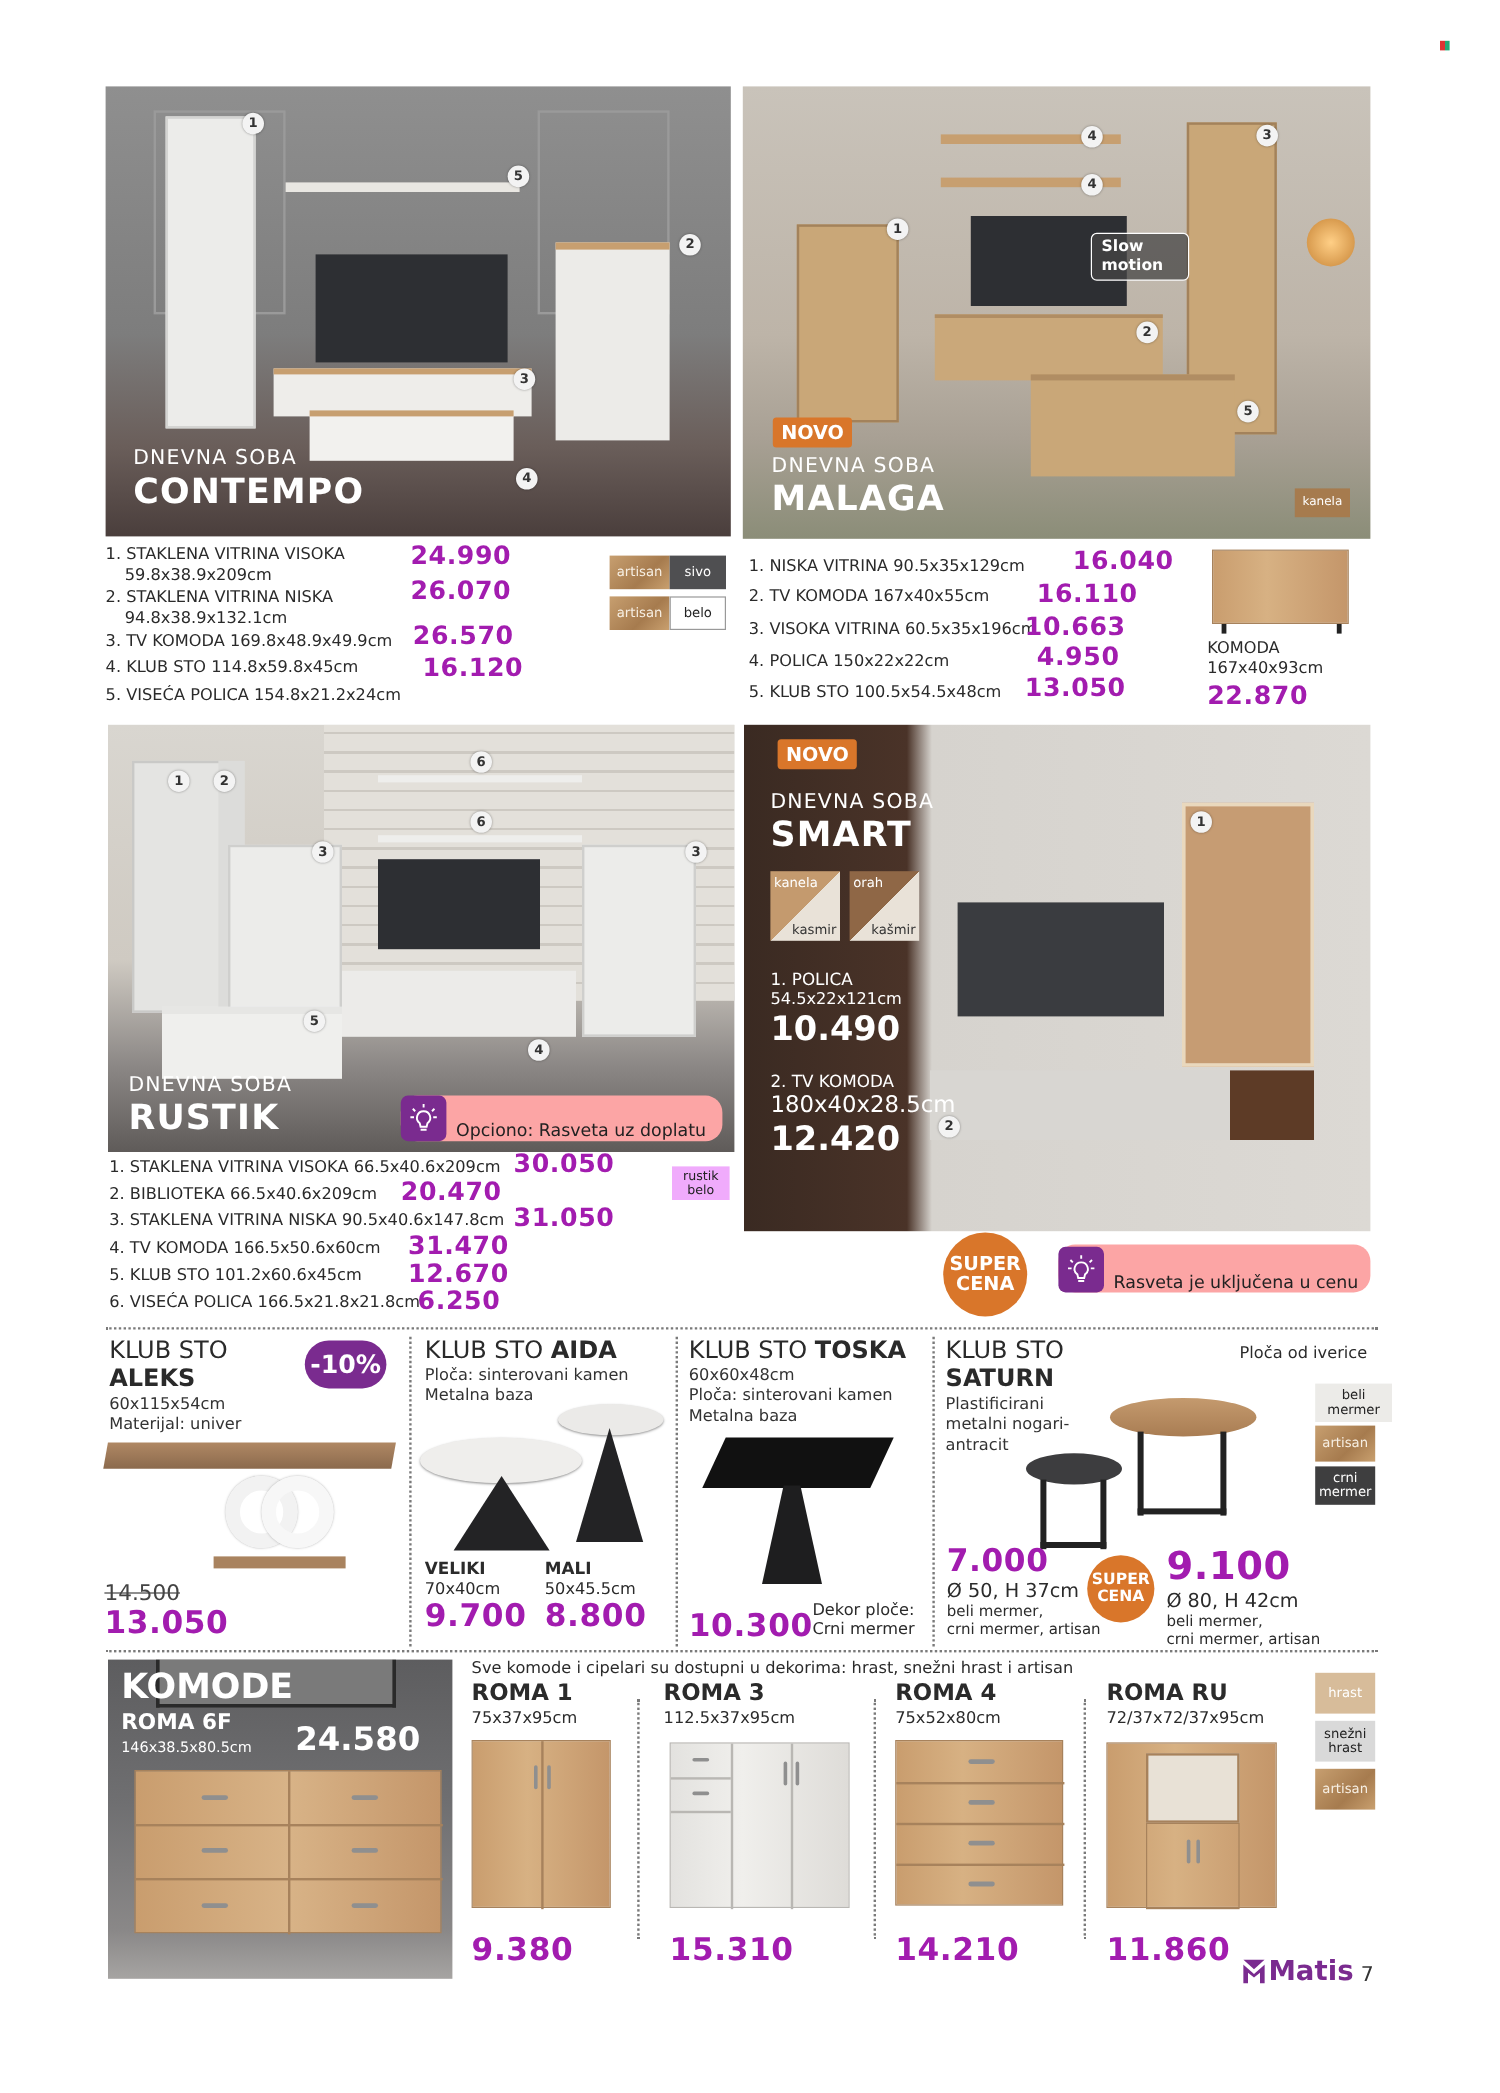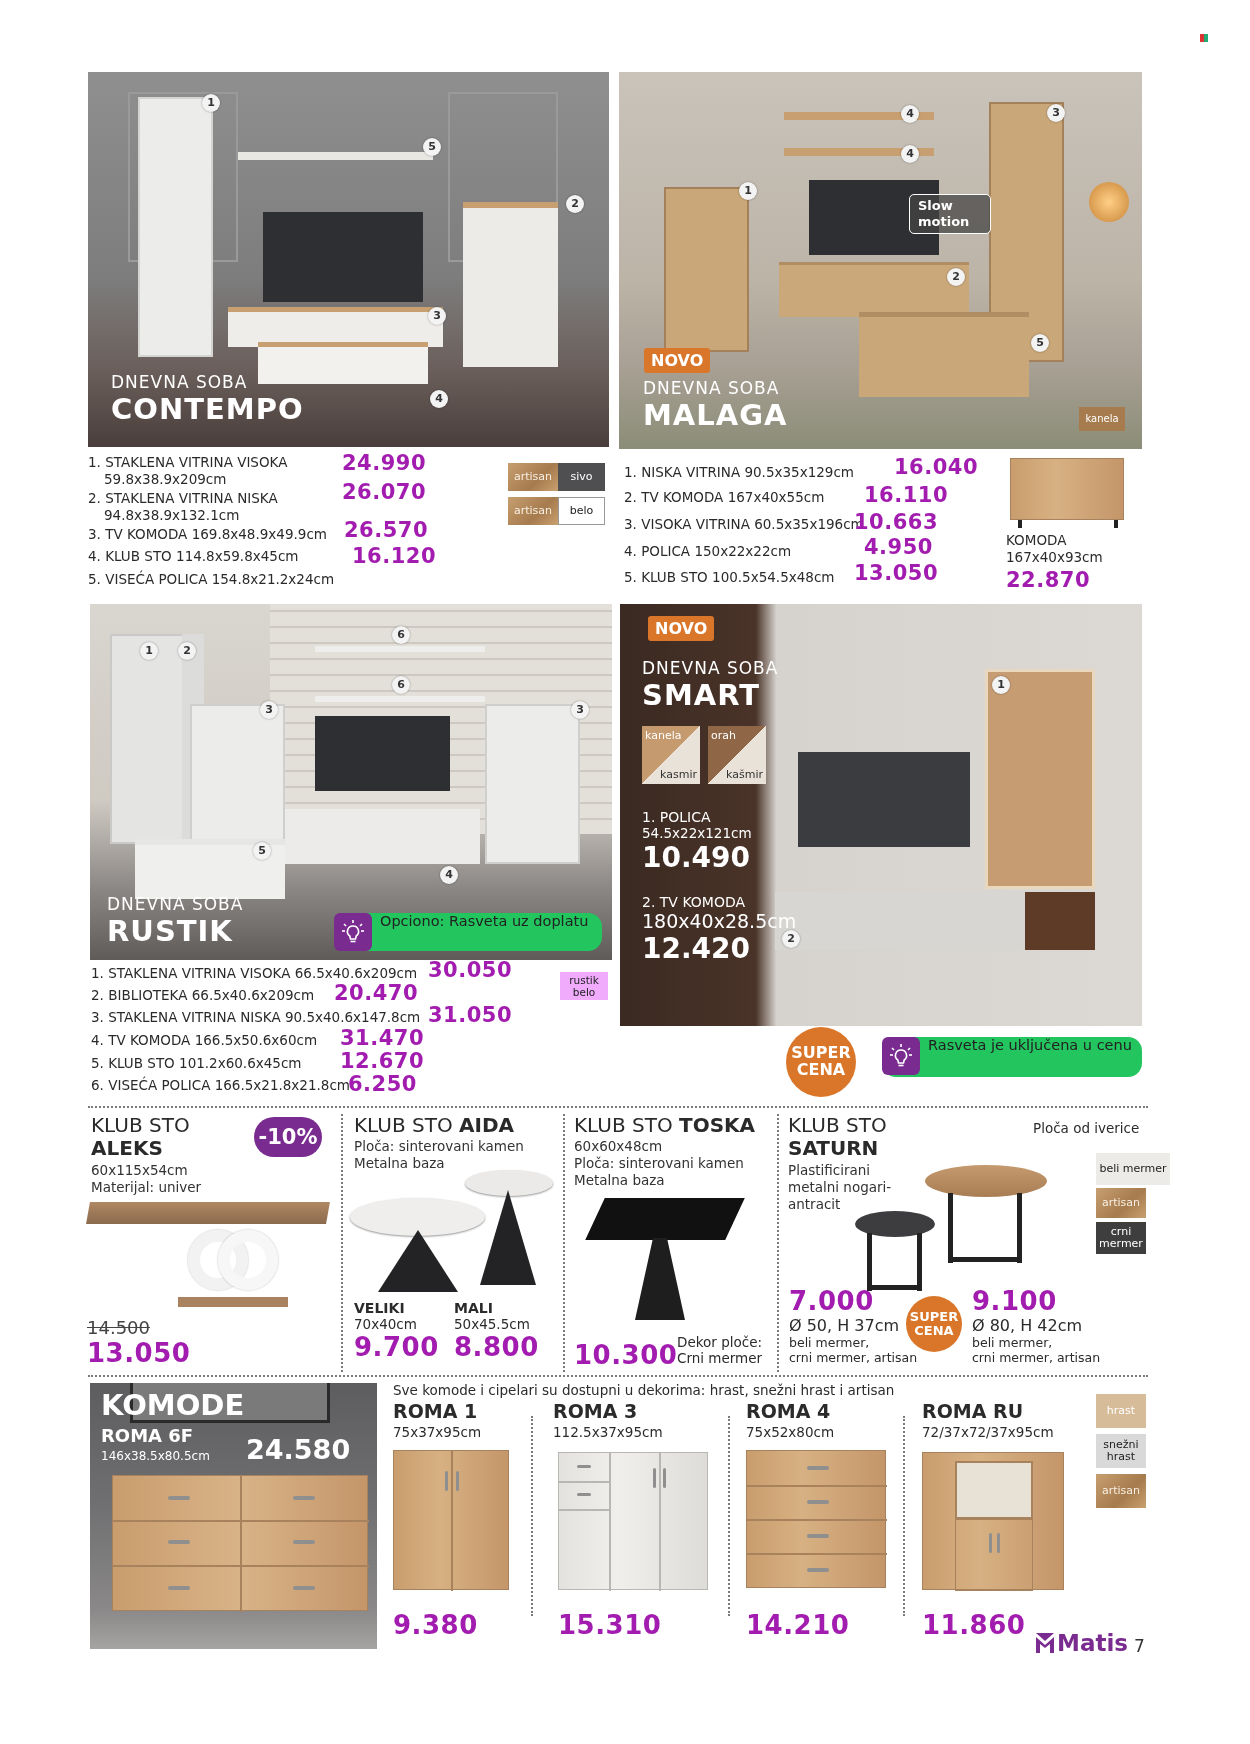--- a/index.html
+++ b/index.html
@@ -24,21 +24,21 @@
   .sw-artisan { background: linear-gradient(135deg, #c79f70, #a67b4e 60%, #c9a06f); color: #f7efe3; }
   .sw-sivo { background: #4f4f51; color: #fff; }
   .sw-belo { background: #ffffff; color: #222; border: 1px solid #999; }
   .sw-beli-mermer { background: #ecebe8; color: #222; }
   .sw-crni-mermer { background: #3e3e3f; color: #fff; }
   .sw-hrast { background: #d7bc9a; color: #fff; }
   .sw-snezni { background: #d9d9d9; color: #222; }
   .sw-rustik { background: #f0abfc; color: #222; }
   .dotline-h { position: absolute; height: 0; border-top: 2px dotted #7a7a7a; }
   .dotline-v { position: absolute; width: 0; border-left: 2px dotted #7a7a7a; }
-  .light-pill { position: absolute; background: #22c55e; border-radius: 14px; font-size: 14.5px; color: #222; display: flex; align-items: flex-start; }
+  .light-pill { position: absolute; background: #fca5a5; border-radius: 14px; font-size: 14.5px; color: #222; display: flex; align-items: flex-end; }
   .bulb-box { width: 38px; height: 38px; background: #7a2b8f; border-radius: 6px; display: flex; align-items: center; justify-content: center; margin-right: 8px; flex-shrink: 0; }
   .super-cena { position: absolute; border-radius: 50%; background: #d9762a; color: #fff; font-weight: bold; text-align: center; display: flex; flex-direction: column; justify-content: center; line-height: 1.05; }
   .prod-title { position: absolute; font-size: 20px; color: #2a2a2a; line-height: 1.15; }
   .prod-title b { font-weight: bold; }
   .prod-text { position: absolute; font-size: 13.5px; color: #333; line-height: 1.25; }
   .shape { position: absolute; }
   .cabinet { position: absolute; background: linear-gradient(90deg, #c99d6e, #d7b183 40%, #c4966a); border: 1px solid #a7825c; }
   .cabinet-white { position: absolute; background: linear-gradient(90deg, #e3e2df, #f0efec 40%, #dedcd8); border: 1px solid #b9b7b3; }
   .handle { position: absolute; background: #8f8f8f; border-radius: 2px; }
 </style>
@@ -331,36 +331,36 @@
 <div class="shape" style="left:855px;top:1165px;width:200px;height:130px;">
   <div class="abs" style="left:70px;top:0;width:122px;height:32px;border-radius:50%;background:linear-gradient(180deg,#c49a6e,#a97d53);"></div>
   <div class="abs" style="left:93px;top:28px;width:5px;height:70px;background:#222;"></div>
   <div class="abs" style="left:162px;top:28px;width:5px;height:70px;background:#222;"></div>
   <div class="abs" style="left:93px;top:92px;width:74px;height:5px;background:#222;"></div>
   <div class="abs" style="left:0;top:46px;width:80px;height:26px;border-radius:50%;background:#3d3d3f;"></div>
   <div class="abs" style="left:12px;top:68px;width:5px;height:58px;background:#222;"></div>
   <div class="abs" style="left:62px;top:68px;width:5px;height:58px;background:#222;"></div>
   <div class="abs" style="left:12px;top:120px;width:55px;height:5px;background:#222;"></div>
 </div>
-<div class="swatch sw-beli-mermer" style="left:1096px;top:1153px;width:74px;height:32px;">beli mermer</div>
+<div class="swatch sw-beli-mermer" style="left:1096px;top:1153px;width:64px;height:32px;">beli mermer</div>
 <div class="swatch sw-artisan" style="left:1096px;top:1188px;width:50px;height:30px;">artisan</div>
 <div class="swatch sw-crni-mermer" style="left:1096px;top:1222px;width:50px;height:32px;">crni mermer</div>
 
 <div class="abs" style="left:789px;top:1286px;">
   <div class="price" style="font-size:26px;">7.000</div>
   <div style="font-size:16px;">Ø 50, H 37cm</div>
   <div style="font-size:12.5px;">beli mermer,</div>
   <div style="font-size:12.5px;">crni mermer, artisan</div>
 </div>
 <div class="super-cena" style="left:906px;top:1296px;width:56px;height:56px;font-size:13px;">
   <span>SUPER</span>
   <span>CENA</span>
 </div>
 <div class="abs" style="left:972px;top:1286px;">
-  <div class="price" style="font-size:26px;">9.100</div>
+  <div class="price" style="font-size:32px;">9.100</div>
   <div style="font-size:16px;">Ø 80, H 42cm</div>
   <div style="font-size:12.5px;">beli mermer,</div>
   <div style="font-size:12.5px;">crni mermer, artisan</div>
 </div>
 
 <div class="photo photo-komode" style="left:90px;top:1383px;width:287px;height:266px;">
   <div class="shape" style="left:40px;top:0;width:200px;height:40px;border:3px solid #2a2a2a;border-top:none;background:#7a7a7a;"></div>
   <div class="shape" style="left:22px;top:92px;width:256px;height:136px;background:linear-gradient(90deg,#c99d6e,#d8b387 50%,#c4966a);border:1px solid #a7825c;">
     <div class="abs" style="left:127px;top:0;width:2px;height:136px;background:#a7825c;"></div>
     <div class="abs" style="left:0;top:44px;width:256px;height:2px;background:#a7825c;"></div>

